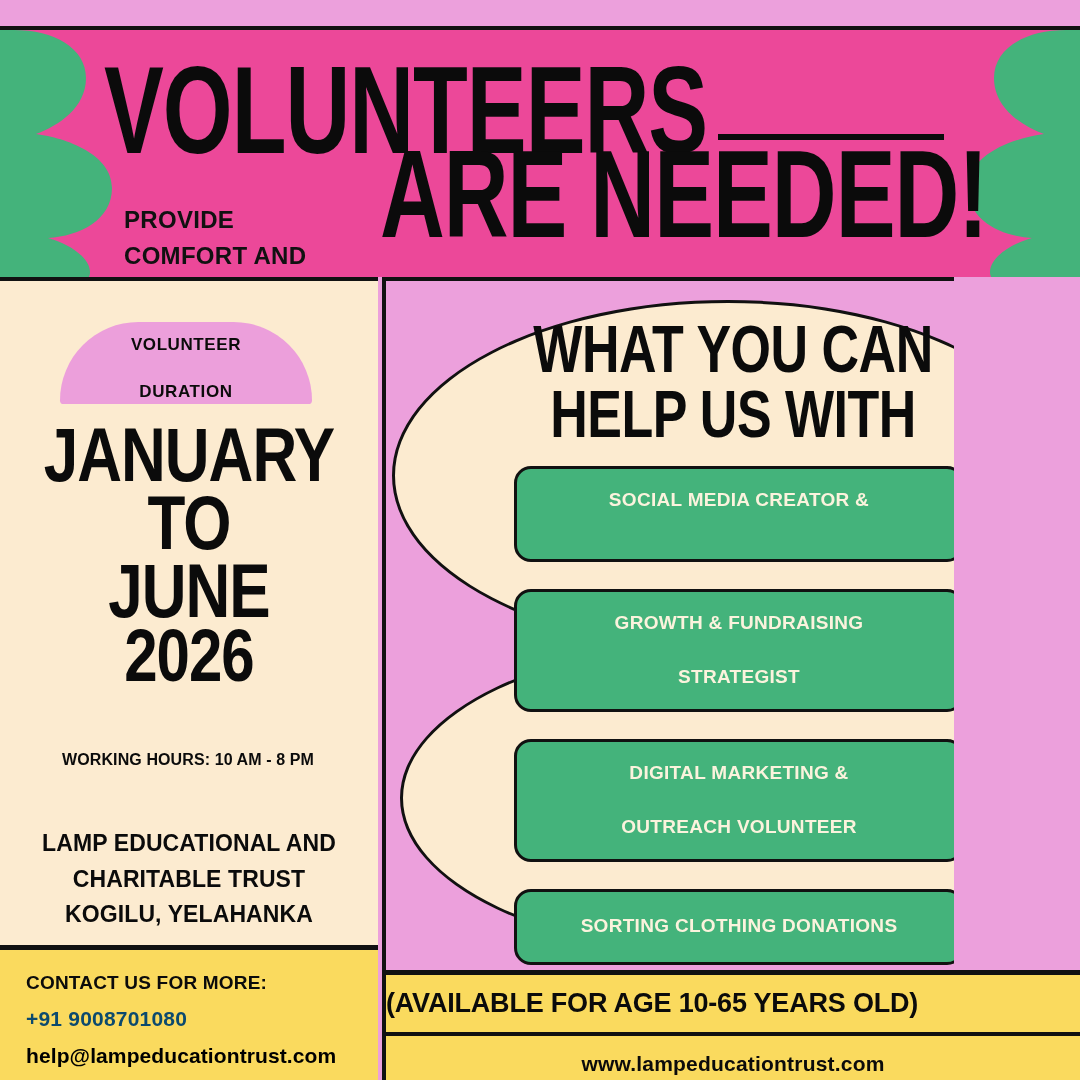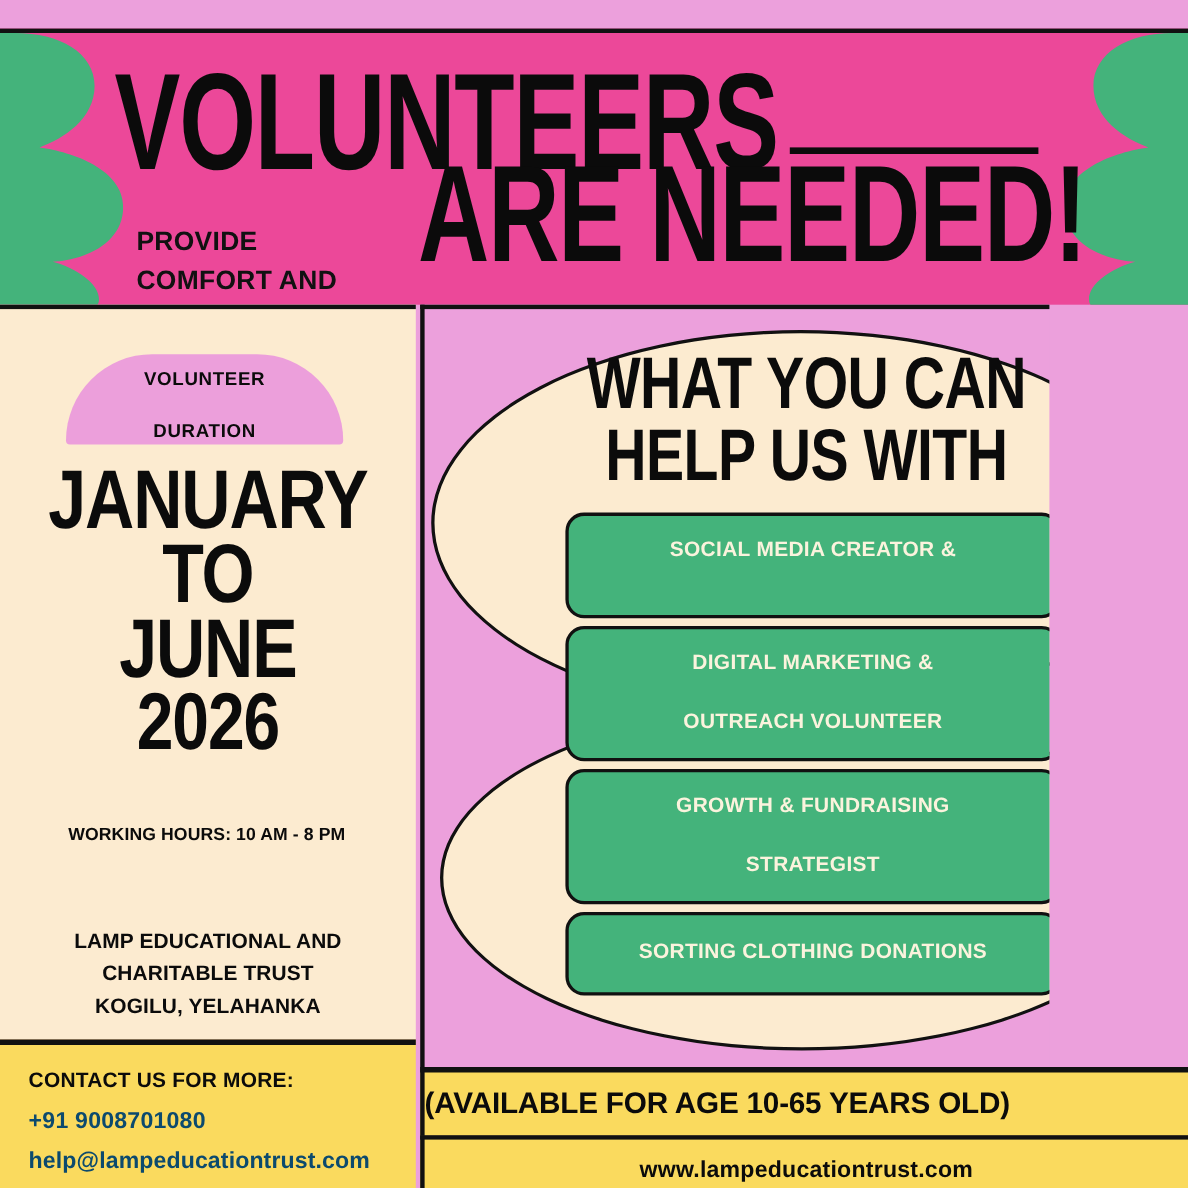--- a/index.html
+++ b/index.html
@@ -81,32 +81,32 @@
   .bd-1{font-size:62px;}
   .bd-2{font-size:62px;}
   .bd-3{font-size:62px;}
   .bd-4{font-size:60px;}
 
   .hours{
     position:absolute;left:0;top:470px;width:376px;text-align:center;
     font-size:16px;font-weight:bold;color:#0B0B0B;letter-spacing:0.1px;
   }
   .org{
-    position:absolute;left:0;top:561px;width:378px;text-align:center;
-    font-size:19px;font-weight:bold;color:#0B0B0B;line-height:1.55;letter-spacing:0.1px;
+    position:absolute;left:0;top:545px;width:378px;text-align:center;
+    font-size:23px;font-weight:bold;color:#0B0B0B;line-height:1.55;letter-spacing:0.1px;
   }
 
   .contact-box{
     position:absolute;left:0;top:945px;width:378px;height:135px;
     background:#FADA5E;border-top:5px solid #111;
     box-sizing:border-box;padding:22px 0 0 26px;
   }
   .c-head{font-size:19px;font-weight:bold;color:#0B0B0B;letter-spacing:0.2px;margin-bottom:13px;}
   .c-phone{font-size:21px;font-weight:bold;color:#0c4a6e;letter-spacing:0.2px;margin-bottom:13px;}
-  .c-mail{font-size:21px;font-weight:bold;color:#0c4a6e;letter-spacing:0.1px;}
+  .c-mail{font-size:21px;font-weight:bold;color:#000000;letter-spacing:0.1px;}
 
   
   .right-panel{
     position:absolute;left:382px;top:277px;width:572px;height:693px;
     background:#ECA0DC;
     border-top:4px solid #111;
     border-left:4px solid #111;
     box-sizing:border-box;
     overflow:hidden;
   }
@@ -121,21 +121,21 @@
     color:#0B0B0B;font-weight:bold;font-size:52px;line-height:0.98;
     letter-spacing:-0.5px;
     transform:scaleY(1.28);transform-origin:center top;
   }
 
   .pills{position:absolute;left:128px;top:185px;width:450px;}
   .pill{
     background:#44B37B;border:3px solid #111;border-radius:17px;
     color:#FBF3DD;font-weight:bold;font-size:19px;letter-spacing:0.3px;
     text-align:center;line-height:1.42;
-    padding:18px 14px;margin-bottom:7px;
+    padding:18px 14px;margin-bottom:27px;
     box-sizing:border-box;min-height:76px;
     display:flex;align-items:center;justify-content:center;
   }
   .pill span{display:block;}
 
   .age-box{
     position:absolute;left:382px;top:970px;width:698px;height:62px;
     background:#FADA5E;border-top:5px solid #111;border-left:4px solid #111;
     box-sizing:border-box;
     display:flex;align-items:center;justify-content:flex-start;
@@ -220,32 +220,32 @@
     </div>
 
     <div class="pills">
       <div class="pill">
         <span>
           <span>SOCIAL MEDIA CREATOR &amp;</span><br>
         </span>
       </div>
       <div class="pill">
         <span>
+          <span>GROWTH &amp; FUNDRAISING</span><br>
+          <span>STRATEGIST</span>
+        </span>
+      </div>
+      <div class="pill">
+        <span>
           <span>DIGITAL MARKETING &amp;</span><br>
           <span>OUTREACH VOLUNTEER</span>
         </span>
       </div>
       <div class="pill">
         <span>
-          <span>GROWTH &amp; FUNDRAISING</span><br>
-          <span>STRATEGIST</span>
-        </span>
-      </div>
-      <div class="pill">
-        <span>
           <span>SORTING CLOTHING DONATIONS</span>
         </span>
       </div>
 
     </div>
   </div>
 
   <div class="age-box">
     <span class="age-text">(AVAILABLE FOR AGE 10-65 YEARS OLD)</span>
   </div>

